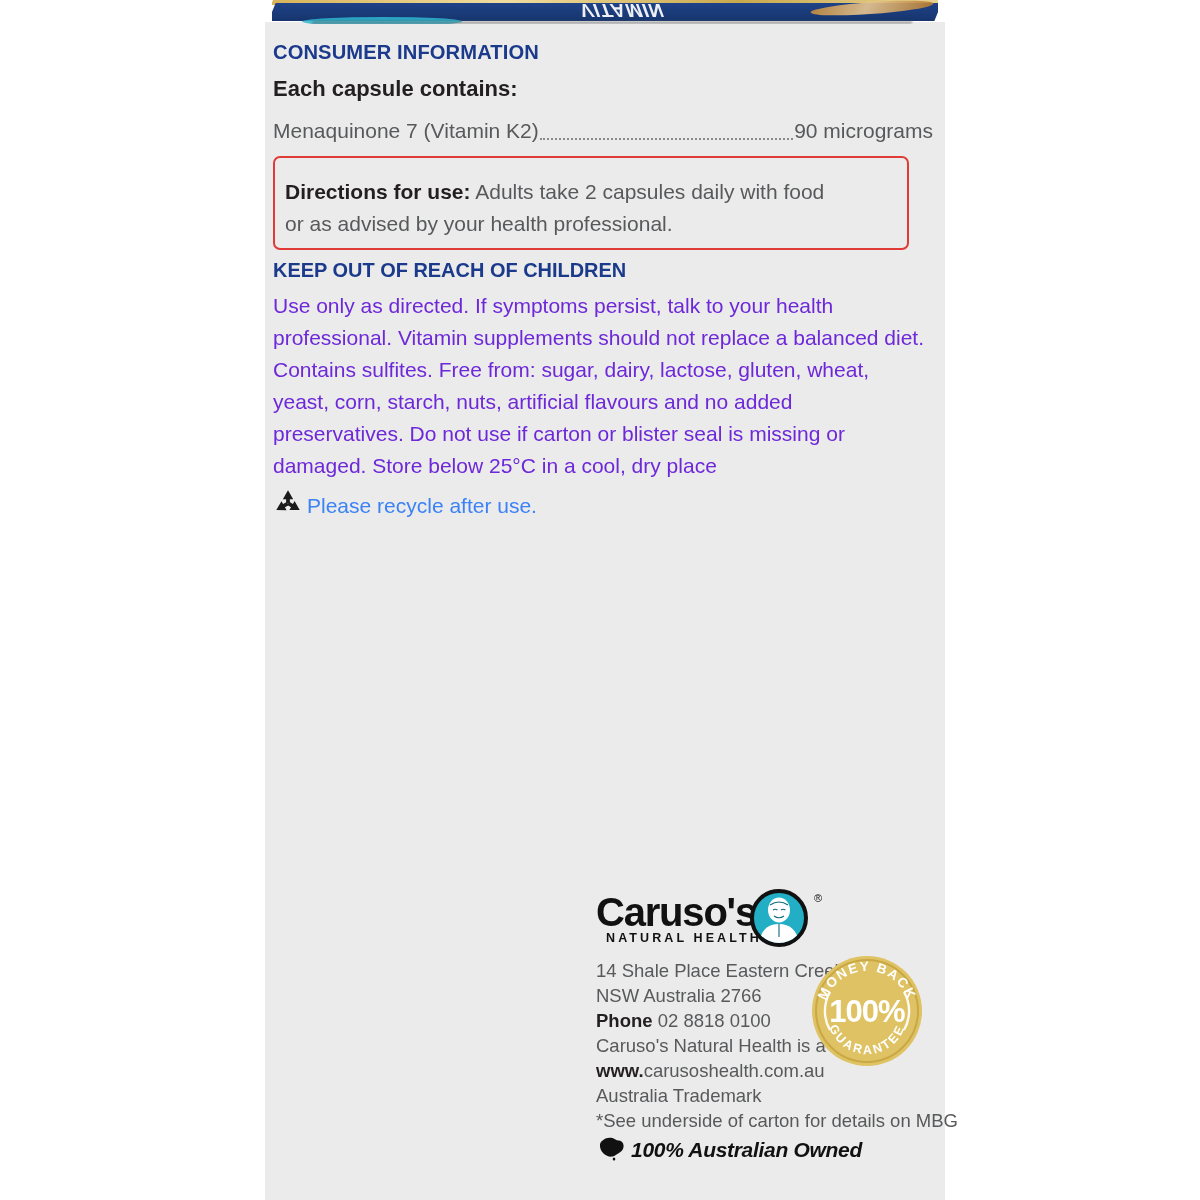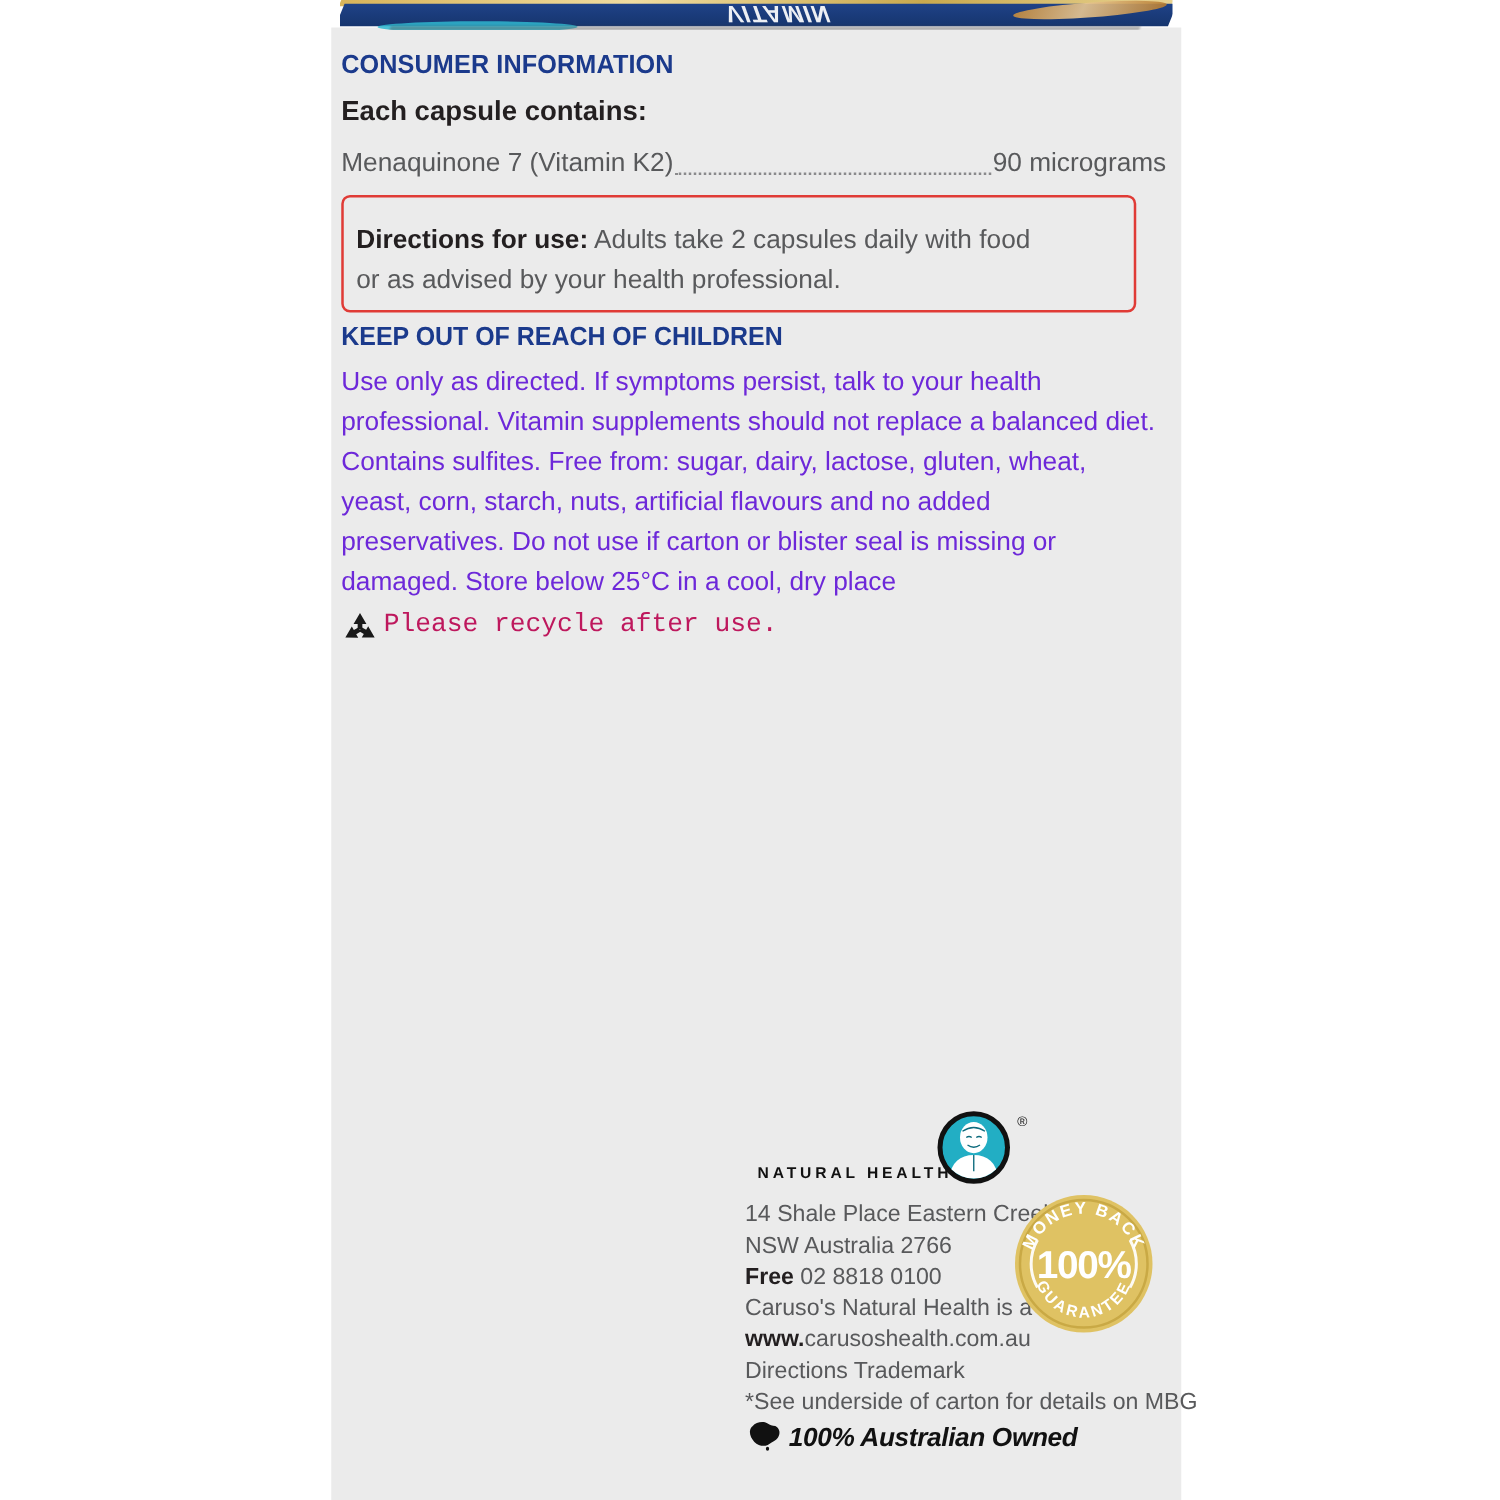--- a/index.html
+++ b/index.html
@@ -164,25 +164,25 @@
     color: #6d28d9;
     font-size: 21px;
     line-height: 32px;
     width: 655px;
     margin: 0;
   }
 
   
   #recycle-line {
     display: flex;
+    align-items: center;
     margin-top: 6px;
-    color: #be185d;
+    color: #3b82f6;
     font-size: 21px;
     line-height: 26px;
-    font-family: Liberation Mono, monospace;
   }
   #recycle-line svg { margin-right: 4px; flex: none; }
 
   
   #footer-block {
     position: absolute;
     left: 596px;
     top: 890px;
     width: 340px;
   }
@@ -306,20 +306,21 @@
         </g>
       </svg>
     </span>
     <span>Please recycle after use.</span>
   </div>
 </div>
 
 <div id="footer-block">
 
   <div id="brand-logo">
+    <div class="brand-word">Caruso's</div>
     <div class="brand-sub">NATURAL HEALTH</div>
     <div class="brand-badge">
       <svg width="50" height="50" viewBox="0 0 50 50">
         <g fill="#ffffff">
           <ellipse cx="25" cy="17" rx="11" ry="12.5"></ellipse>
           <path d="M25 31 C14 31 7 37 5 50 L45 50 C43 37 36 31 25 31 Z"></path>
         </g>
         <g stroke="#0d6b7d" stroke-width="1.1" fill="none">
           <path d="M16 12 Q25 6 34 12"></path>
           <path d="M19 17 q2.2 -1.6 4.4 0"></path>
@@ -328,28 +329,28 @@
           <path d="M25 31 L25 44"></path>
         </g>
       </svg>
     </div>
     <div class="brand-reg">®</div>
   </div>
 
   <div class="addr-line">14 Shale Place Eastern Creek</div>
   <div class="addr-line">NSW Australia 2766</div>
   <div class="addr-line">
-    <b>Free</b>
+    <b>Phone</b>
     <span>02 8818 0100</span>
   </div>
   <div class="addr-line">Caruso's Natural Health is a</div>
   <div class="addr-line">
     <b>www.</b><span>carusoshealth.com.au</span>
   </div>
-  <div class="addr-line">Directions  Trademark</div>
+  <div class="addr-line">Australia  Trademark</div>
   <div class="addr-line">*See underside of carton for details on MBG</div>
 
   <div id="aus-line">
     <span>
       <svg width="30" height="26" viewBox="0 0 60 52">
         <path fill="#111111" d="M12 12 C17 6 26 4 33 6 C38 7.5 40 11 45 11 C50 11 54 14 55 20
           C56 27 52 33 46 36 C41 38.5 38 42 33 43 C27 44 20 42 15 37 C10 32 7 25 8 19 C8.6 15.5 10 13.5 12 12 Z"></path>
         <ellipse fill="#111111" cx="36" cy="48" rx="2.6" ry="3.2"></ellipse>
       </svg>
     </span>

